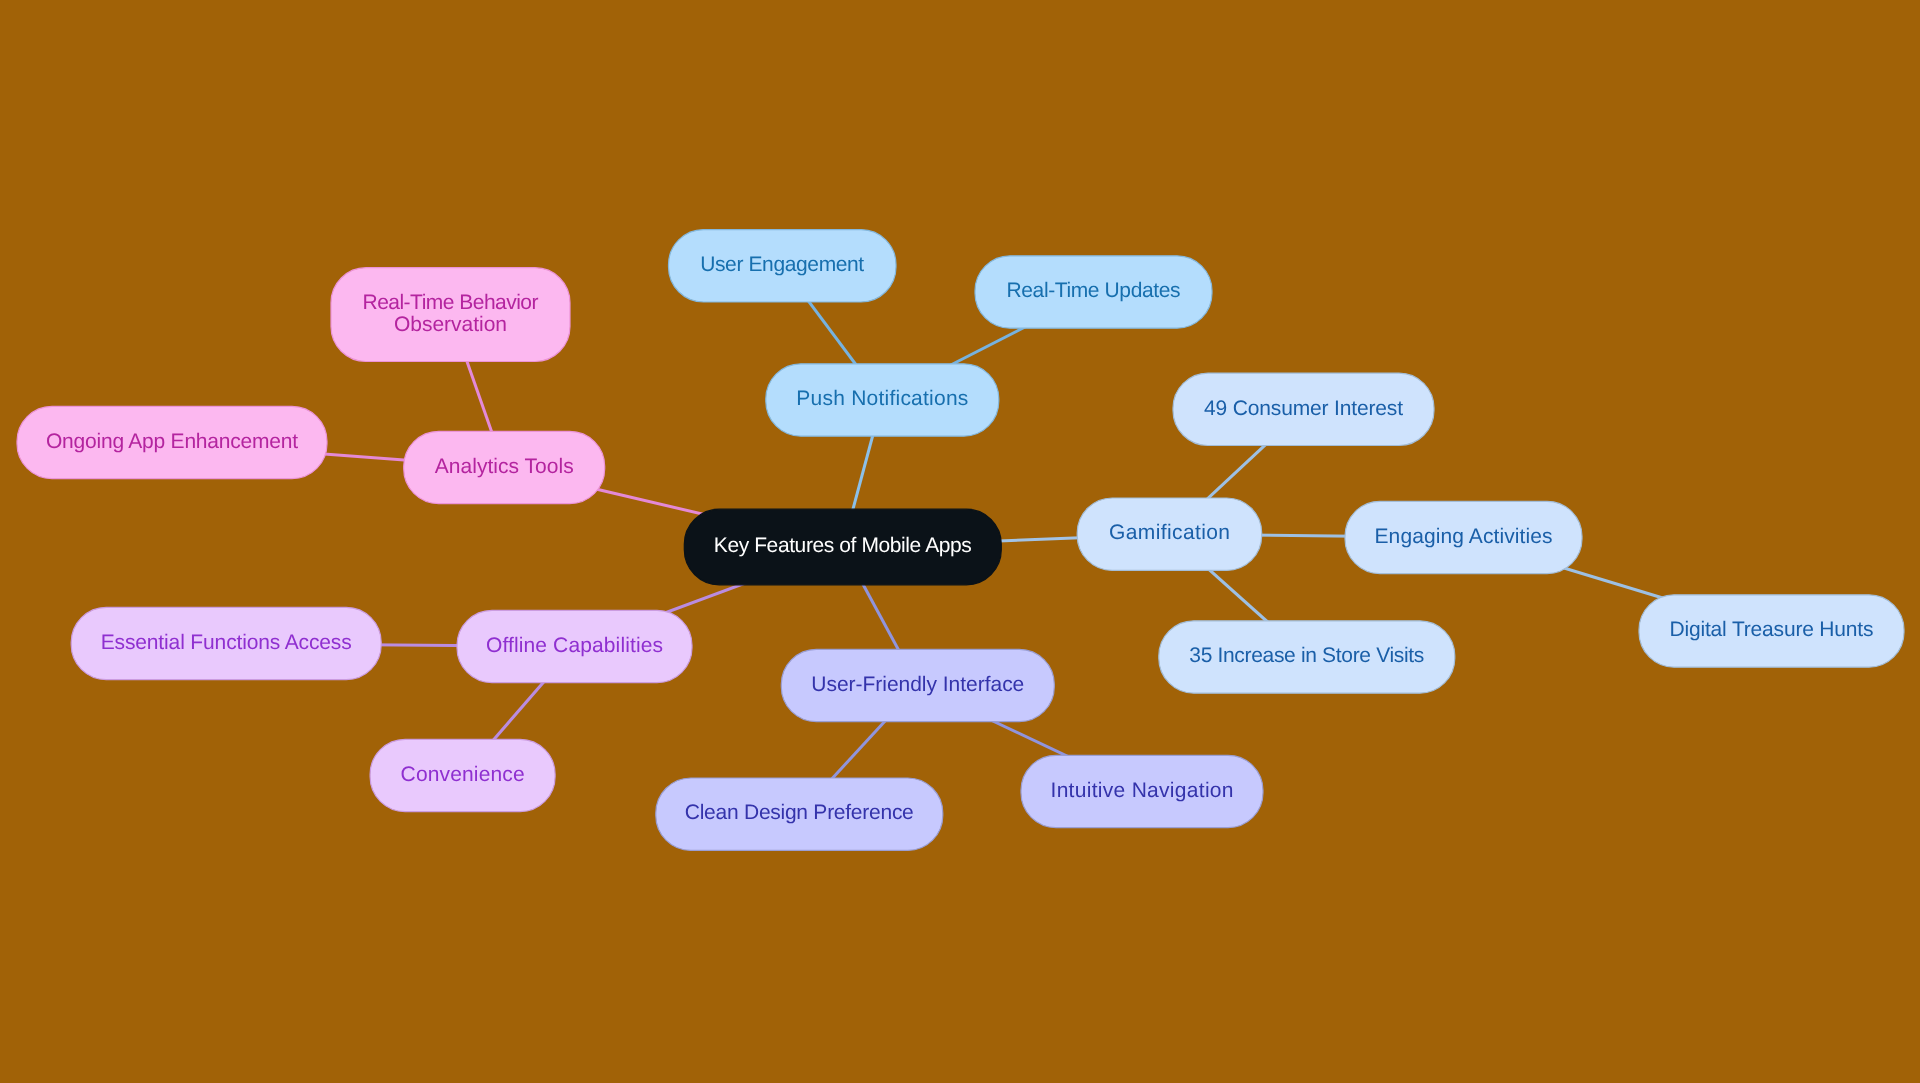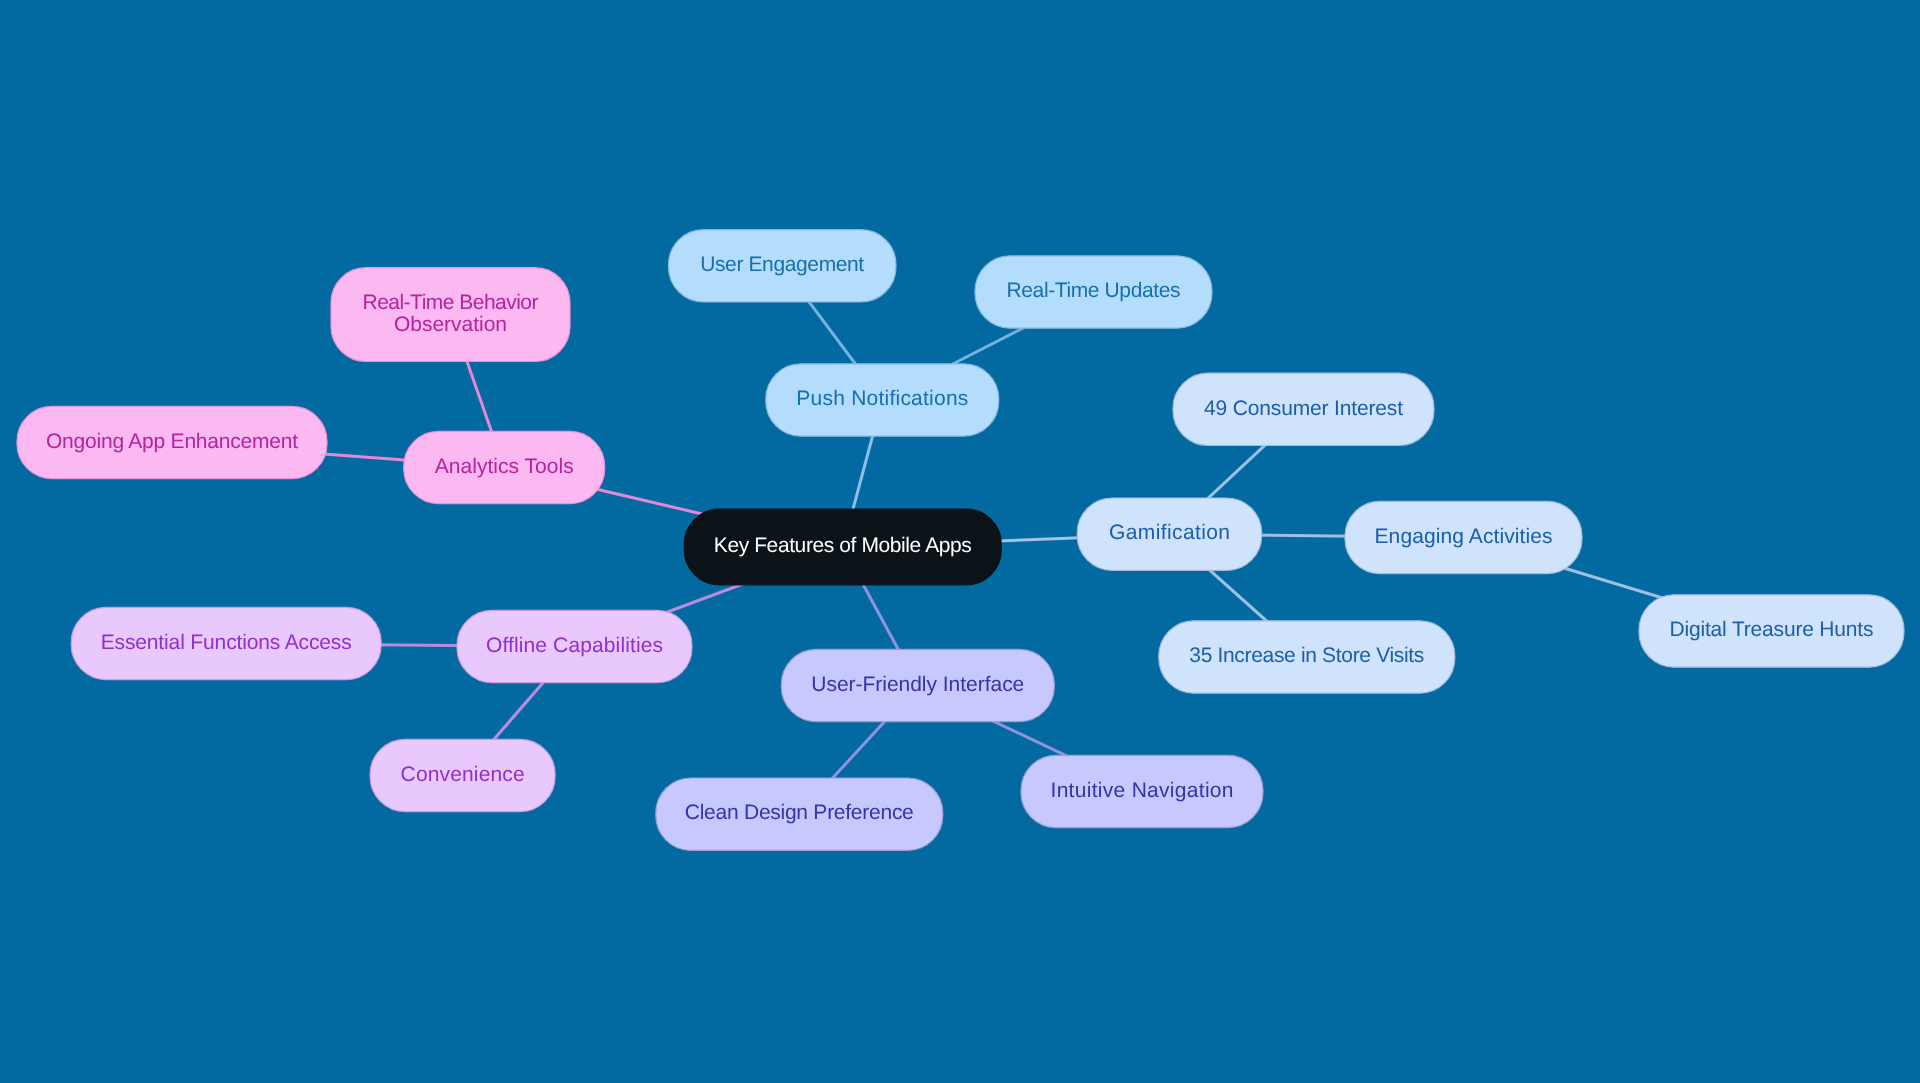--- a/index.html
+++ b/index.html
@@ -1,19 +1,19 @@
 <!DOCTYPE html>
 <html><head>
 <meta charset="utf-8">
 <title>Key Features of Mobile Apps</title>
 <style>
   html, body { margin:0; padding:0; }
   body { width:1920px; height:1083px; overflow:hidden; background:#ffffff;
          font-family:"Liberation Sans", sans-serif; }
-  #mindmap { position:relative; width:1920px; height:1083px; background:#0369a1; }
+  #mindmap { position:relative; width:1920px; height:1083px; background:#a16207; }
   #mindmap svg { position:absolute; left:0; top:0; display:block; }
   .nl { font-family:"Liberation Sans", sans-serif; text-anchor:middle;
         dominant-baseline:central; font-weight:400;
         -webkit-font-smoothing:antialiased; text-rendering:geometricPrecision; }
   #mindmap svg { transform: translateZ(0); }
 </style>
 </head>
 <body>
 
 <div id="mindmap">

